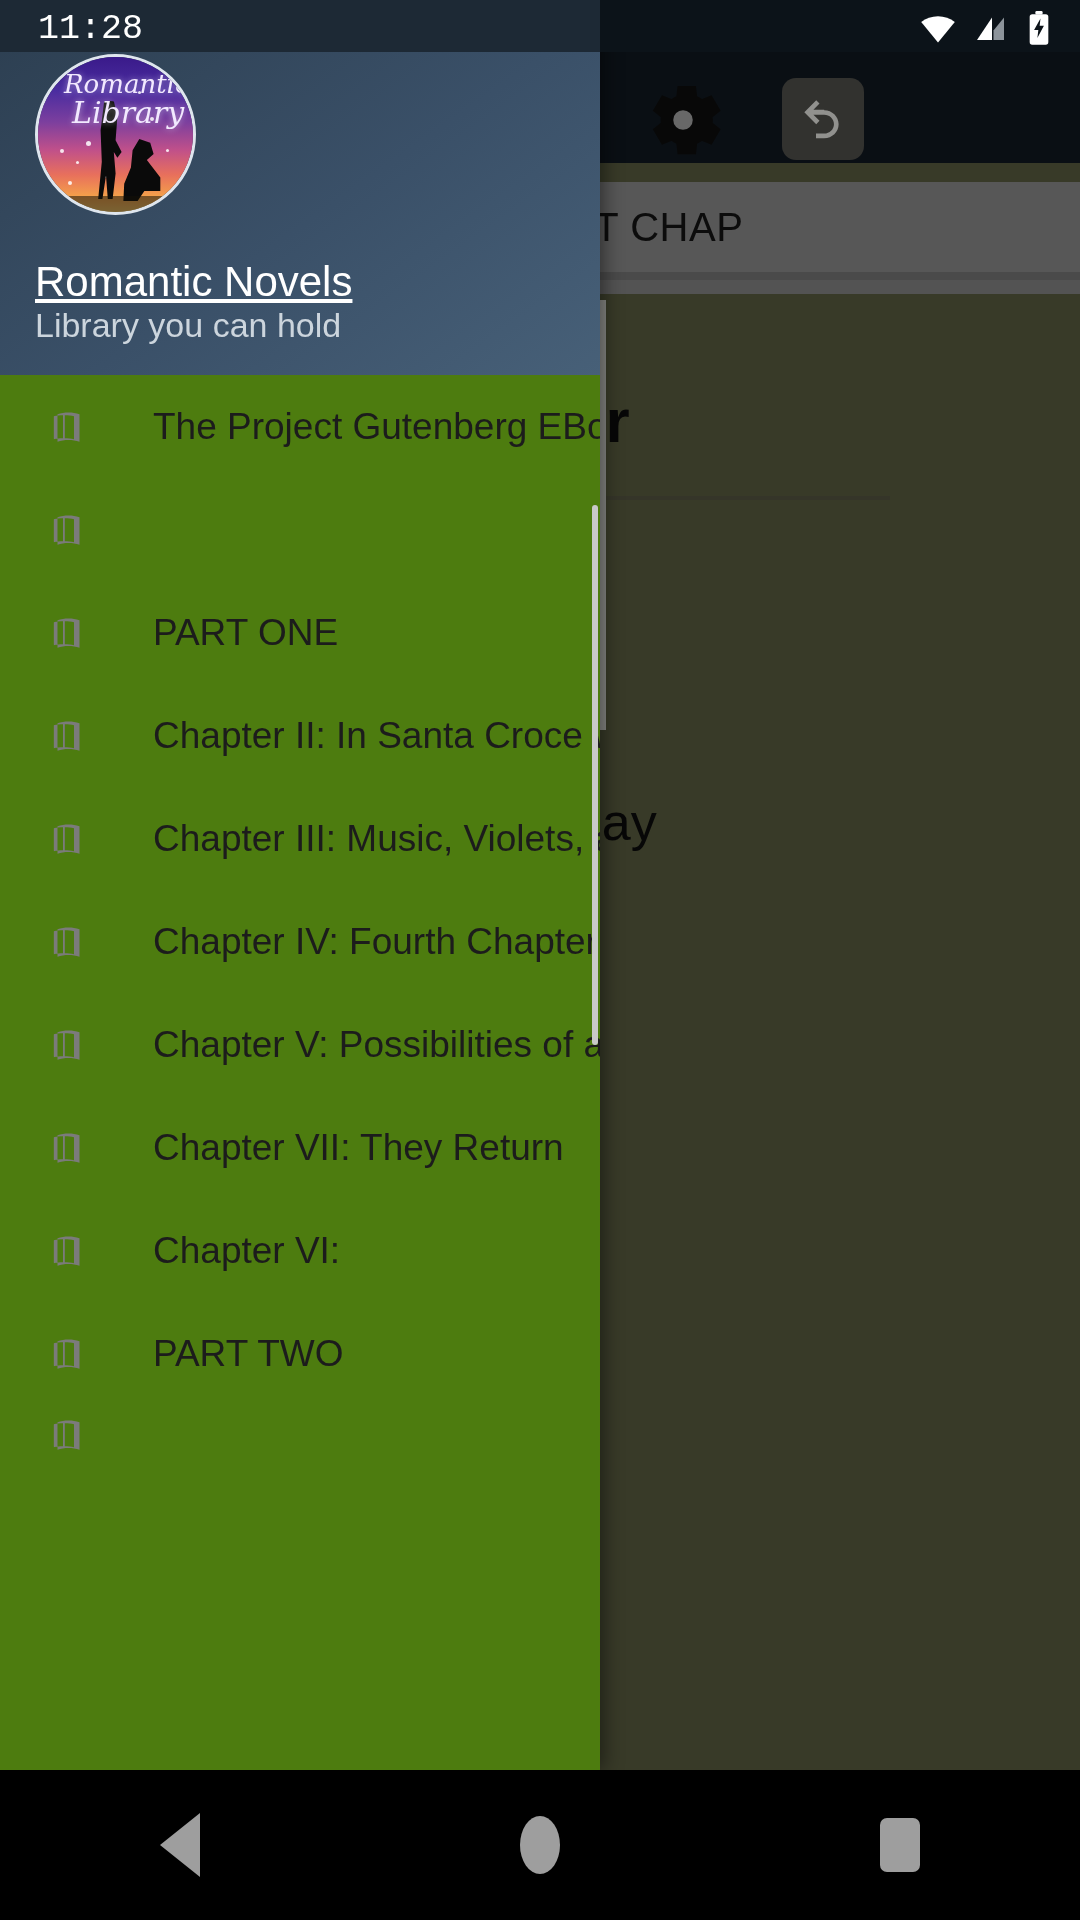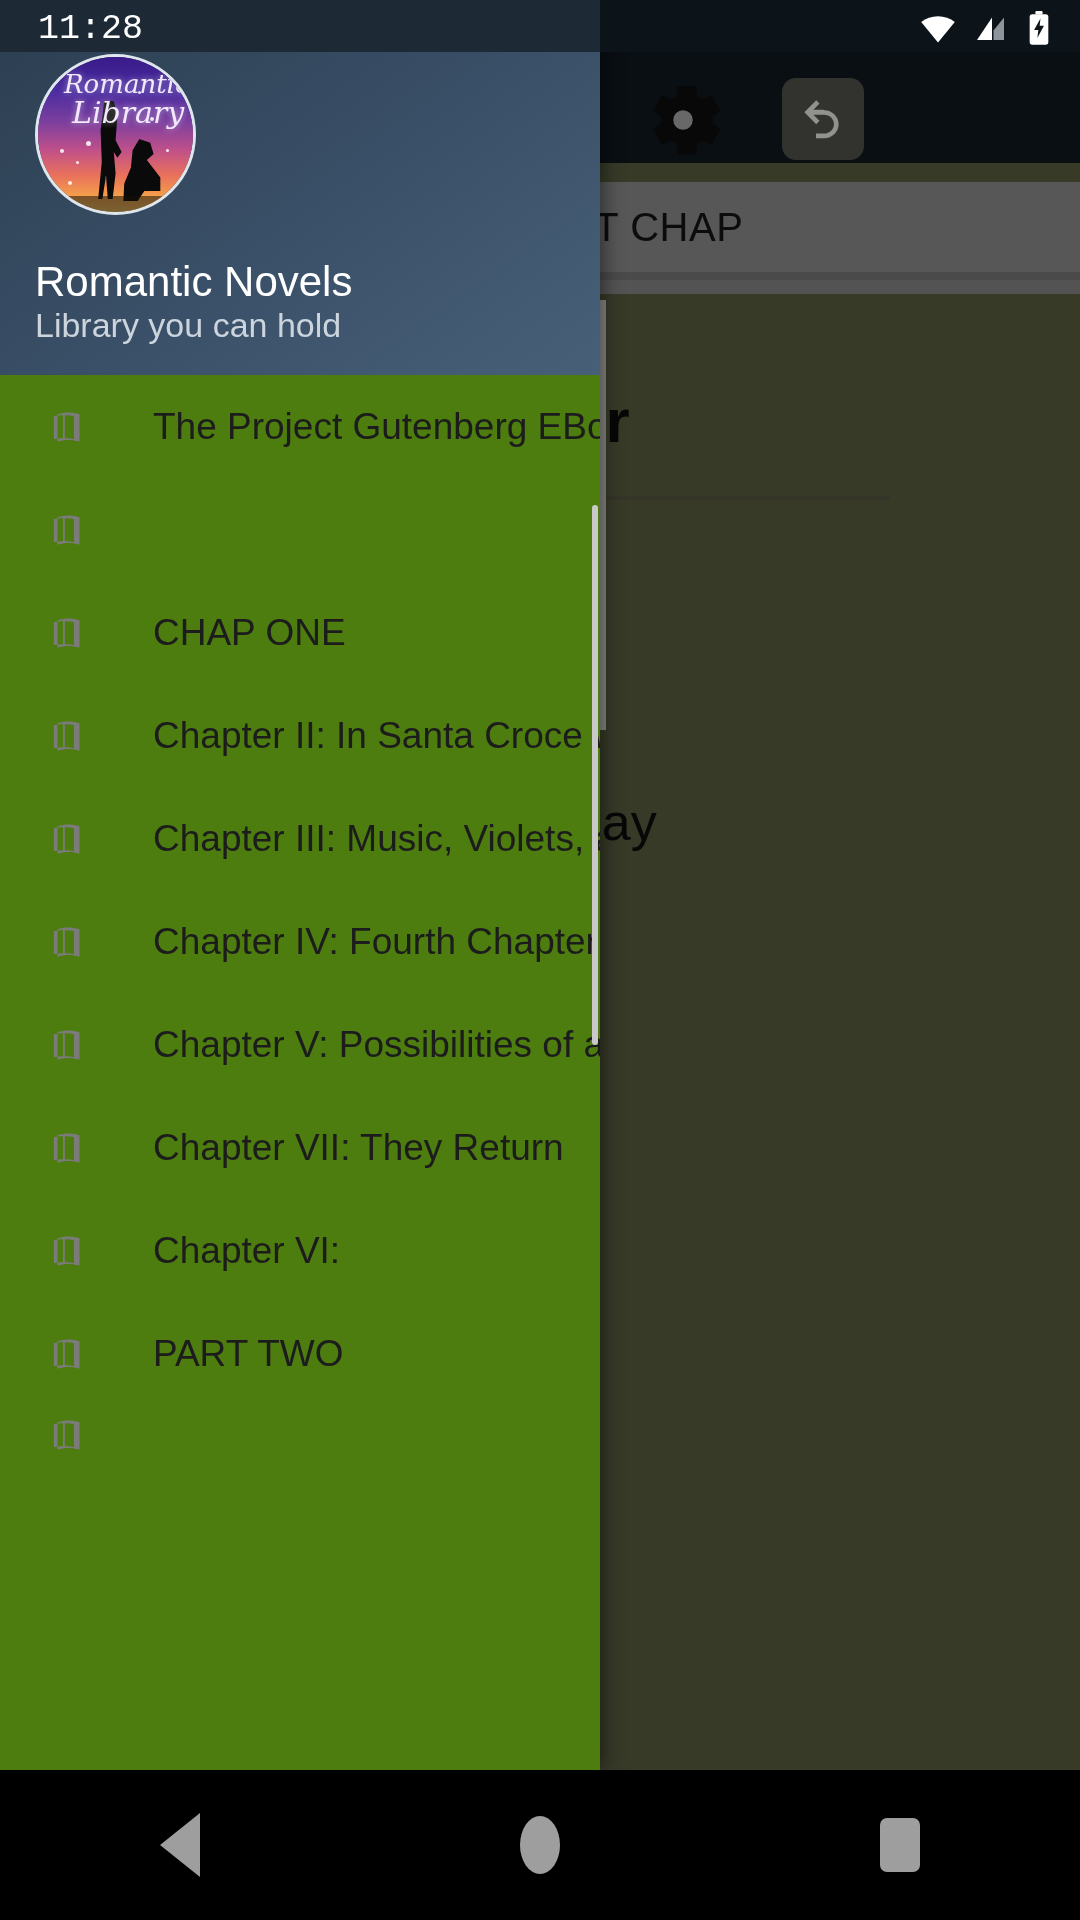--- a/index.html
+++ b/index.html
@@ -49,21 +49,21 @@
   .star{position:absolute;background:#fff;border-radius:50%;opacity:.85;}
   .sil-w{position:absolute;left:56px;top:44px;width:30px;height:98px;background:#0a0a0a;
         border-radius:14px 14px 4px 4px;clip-path:polygon(34% 0,66% 0,78% 16%,72% 40%,92% 52%,78% 58%,66% 52%,72% 74%,62% 100%,46% 100%,40% 76%,28% 100%,14% 100%,26% 62%,22% 30%);}
   .sil-m{position:absolute;left:82px;top:82px;width:42px;height:62px;background:#0a0a0a;
         clip-path:polygon(46% 0,72% 6%,80% 24%,64% 34%,96% 62%,96% 84%,58% 84%,42% 100%,8% 100%,10% 72%,26% 46%,30% 18%);}
   .grass{position:absolute;left:0;bottom:0;width:100%;height:16px;background:#141008;opacity:.55;}
   .script1{position:absolute;left:26px;top:12px;font-family:"DejaVu Serif",serif;font-style:italic;
         font-size:26px;color:#f2e9ff;text-shadow:0 0 6px rgba(255,255,255,.5);}
   .script2{position:absolute;left:34px;top:38px;font-family:"DejaVu Serif",serif;font-style:italic;
         font-size:30px;color:#f2e9ff;text-shadow:0 0 6px rgba(255,255,255,.5);}
-  .drawer-title{position:absolute;left:35px;top:258px;font-size:42px;color:#ffffff;}
+  .drawer-title{position:absolute;left:35px;top:258px;font-size:42px;color:#ffffff;text-decoration:underline;}
   .drawer-sub{position:absolute;left:35px;top:306px;font-size:34px;color:#ccd5dd;}
 
   .drawer-list{position:absolute;left:0;top:375px;width:600px;height:1395px;}
   .item{position:relative;height:103px;display:flex;align-items:center;}
   .bookicon{width:56px;height:44px;margin-left:35px;flex:0 0 auto;}
   .item-label{margin-left:62px;font-size:37px;color:#1c1c1c;white-space:nowrap;overflow:hidden;}
   .item.partial{height:60px;overflow:hidden;}
   .drawer-scroll{position:absolute;right:2px;top:130px;width:6px;height:540px;background:#c9c9c9;border-radius:3px;}
 
   
@@ -161,21 +161,21 @@
       <div class="item">
         <svg class="bookicon" viewBox="0 0 24 24">
             <path fill="#7b7b7b" d="M21 5c-1.9-.6-4-.9-6-.9-2 0-4.2.3-6 .9v15c1.8-.6 4-.9 6-.9s4.1.3 6 .9V5zM12 18.1c-1.7 0-3.5.2-5 .6V6.2c1.5-.4 3.3-.6 5-.6V18.1zm1 0V5.6c1.7 0 3.5.2 5 .6v12.5c-1.5-.4-3.3-.6-5-.6z"></path>
           </svg>
       </div>
 
       <div class="item">
         <svg class="bookicon" viewBox="0 0 24 24">
             <path fill="#7b7b7b" d="M21 5c-1.9-.6-4-.9-6-.9-2 0-4.2.3-6 .9v15c1.8-.6 4-.9 6-.9s4.1.3 6 .9V5zM12 18.1c-1.7 0-3.5.2-5 .6V6.2c1.5-.4 3.3-.6 5-.6V18.1zm1 0V5.6c1.7 0 3.5.2 5 .6v12.5c-1.5-.4-3.3-.6-5-.6z"></path>
           </svg>
-        <div class="item-label">CHAP ONE</div>
+        <div class="item-label">PART ONE</div>
       </div>
 
       <div class="item">
         <svg class="bookicon" viewBox="0 0 24 24">
             <path fill="#7b7b7b" d="M21 5c-1.9-.6-4-.9-6-.9-2 0-4.2.3-6 .9v15c1.8-.6 4-.9 6-.9s4.1.3 6 .9V5zM12 18.1c-1.7 0-3.5.2-5 .6V6.2c1.5-.4 3.3-.6 5-.6V18.1zm1 0V5.6c1.7 0 3.5.2 5 .6v12.5c-1.5-.4-3.3-.6-5-.6z"></path>
           </svg>
         <div class="item-label">Chapter II: In Santa Croce with</div>
       </div>
 
       <div class="item">

